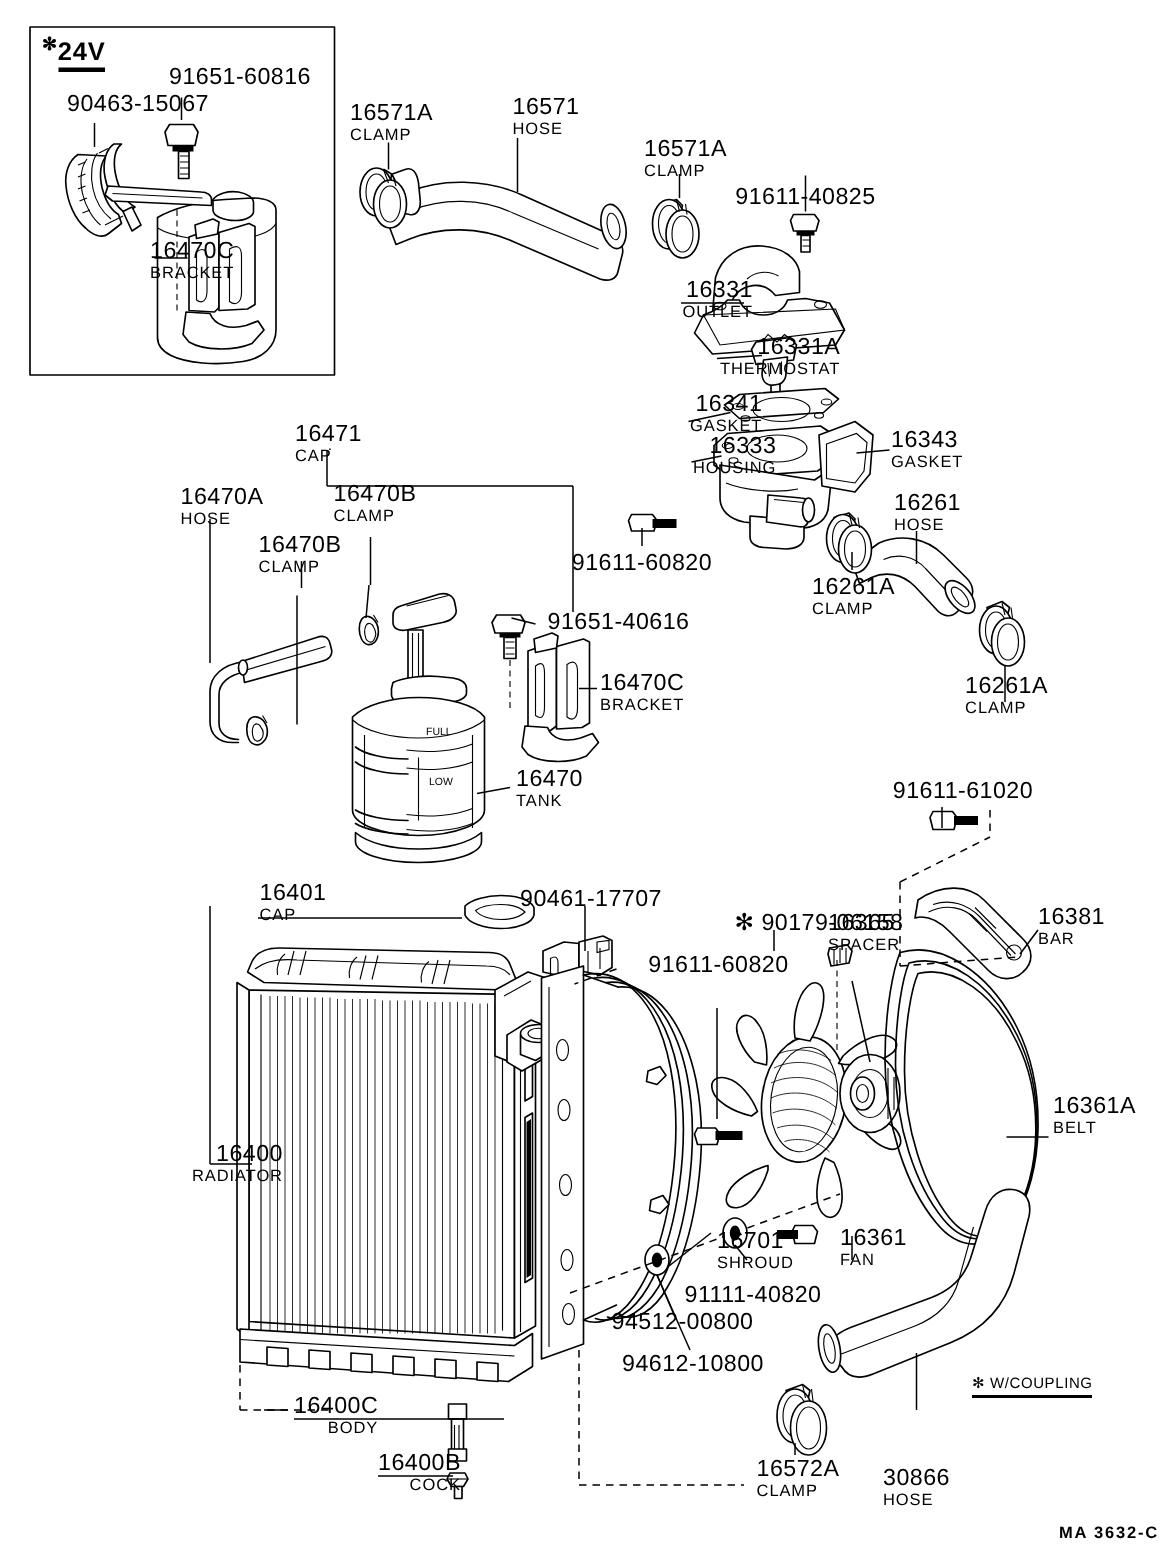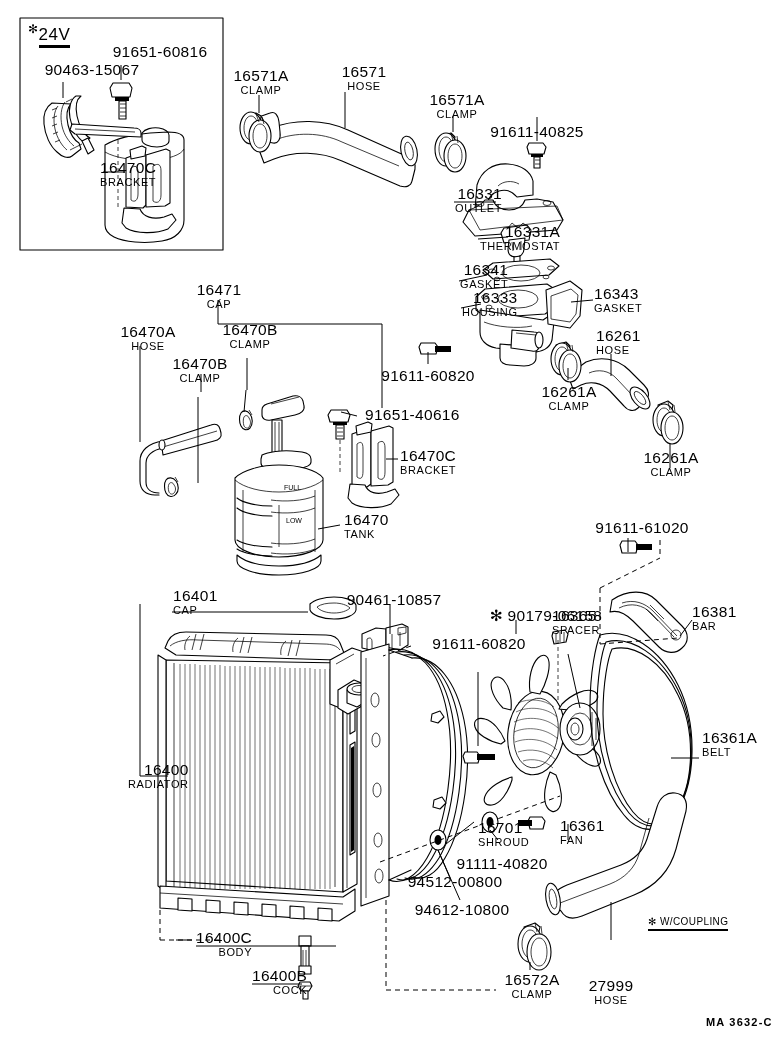--- a/index.html
+++ b/index.html
@@ -14,26 +14,26 @@
   
   .lbl{position:absolute;white-space:nowrap;line-height:1.0;}
   .lbl .num{
     display:block;font-size:15.5px;letter-spacing:.3px;
     font-family:"Liberation Sans",sans-serif;font-weight:400;
   }
   .lbl .sub{
     display:block;font-size:11px;letter-spacing:.6px;margin-top:1px;
     font-family:"Liberation Sans",sans-serif;
   }
-  .lbl.c{text-align:center;transform:translateX(-50%);}
+  .lbl.c{text-align:left;transform:translateX(-50%);}
   .lbl.r{text-align:right;}
   .lbl.l{text-align:left;}
   .wcoup{position:absolute;font-size:10px;letter-spacing:.4px;}
   .wcoup u{text-decoration:none;border-bottom:2px solid #000;padding-bottom:2px;}
-  .v24{position:absolute;font-size:17px;letter-spacing:.5px;font-weight:400;}
+  .v24{position:absolute;font-size:17px;letter-spacing:.5px;font-weight:700;}
   .v24 u{text-decoration:none;border-bottom:3px solid #000;padding-bottom:1px;}
   .star{font-size:12px;vertical-align:super;}
   .code{position:absolute;font-size:11px;letter-spacing:1.2px;font-weight:bold;}
 </style>
 </head>
 <body>
 
 <div id="stage">
 
 <svg class="art" viewBox="0 0 784 1042">
@@ -629,21 +629,21 @@
 </div>
 <div class="lbl l" style="left:692px;top:604px;">
   <span class="num">16381</span>
   <span class="sub">BAR</span>
 </div>
 <div class="lbl l" style="left:142px;top:588px;padding-left:31px;">
   <span class="num">16401</span>
   <span class="sub">CAP</span>
 </div>
 <div class="lbl c" style="left:394px;top:592px;">
-  <span class="num">90461-10857</span>
+  <span class="num">90461-17707</span>
 </div>
 <div class="lbl c" style="left:546px;top:608px;">
   <span class="num">✻ 90179-06158</span>
 </div>
 <div class="lbl l" style="left:552px;top:608px;">
   <span class="num">16365</span>
   <span class="sub">SPACER</span>
 </div>
 <div class="lbl c" style="left:479px;top:636px;">
   <span class="num">91611-60820</span>
@@ -679,21 +679,21 @@
 </div>
 <div class="lbl r" style="left:252px;top:968px;">
   <span class="num">16400B</span>
   <span class="sub">COCK</span>
 </div>
 <div class="lbl c" style="left:532px;top:972px;">
   <span class="num">16572A</span>
   <span class="sub">CLAMP</span>
 </div>
 <div class="lbl c" style="left:611px;top:978px;">
-  <span class="num">27999</span>
+  <span class="num">30866</span>
   <span class="sub">HOSE</span>
 </div>
 
 <div class="wcoup" style="left:648px;top:916px;">
   <u><span>✻</span>
   <span>W/COUPLING</span></u>
 </div>
 
 <div class="code" style="left:706px;top:1016px;">MA 3632-C</div>
 

